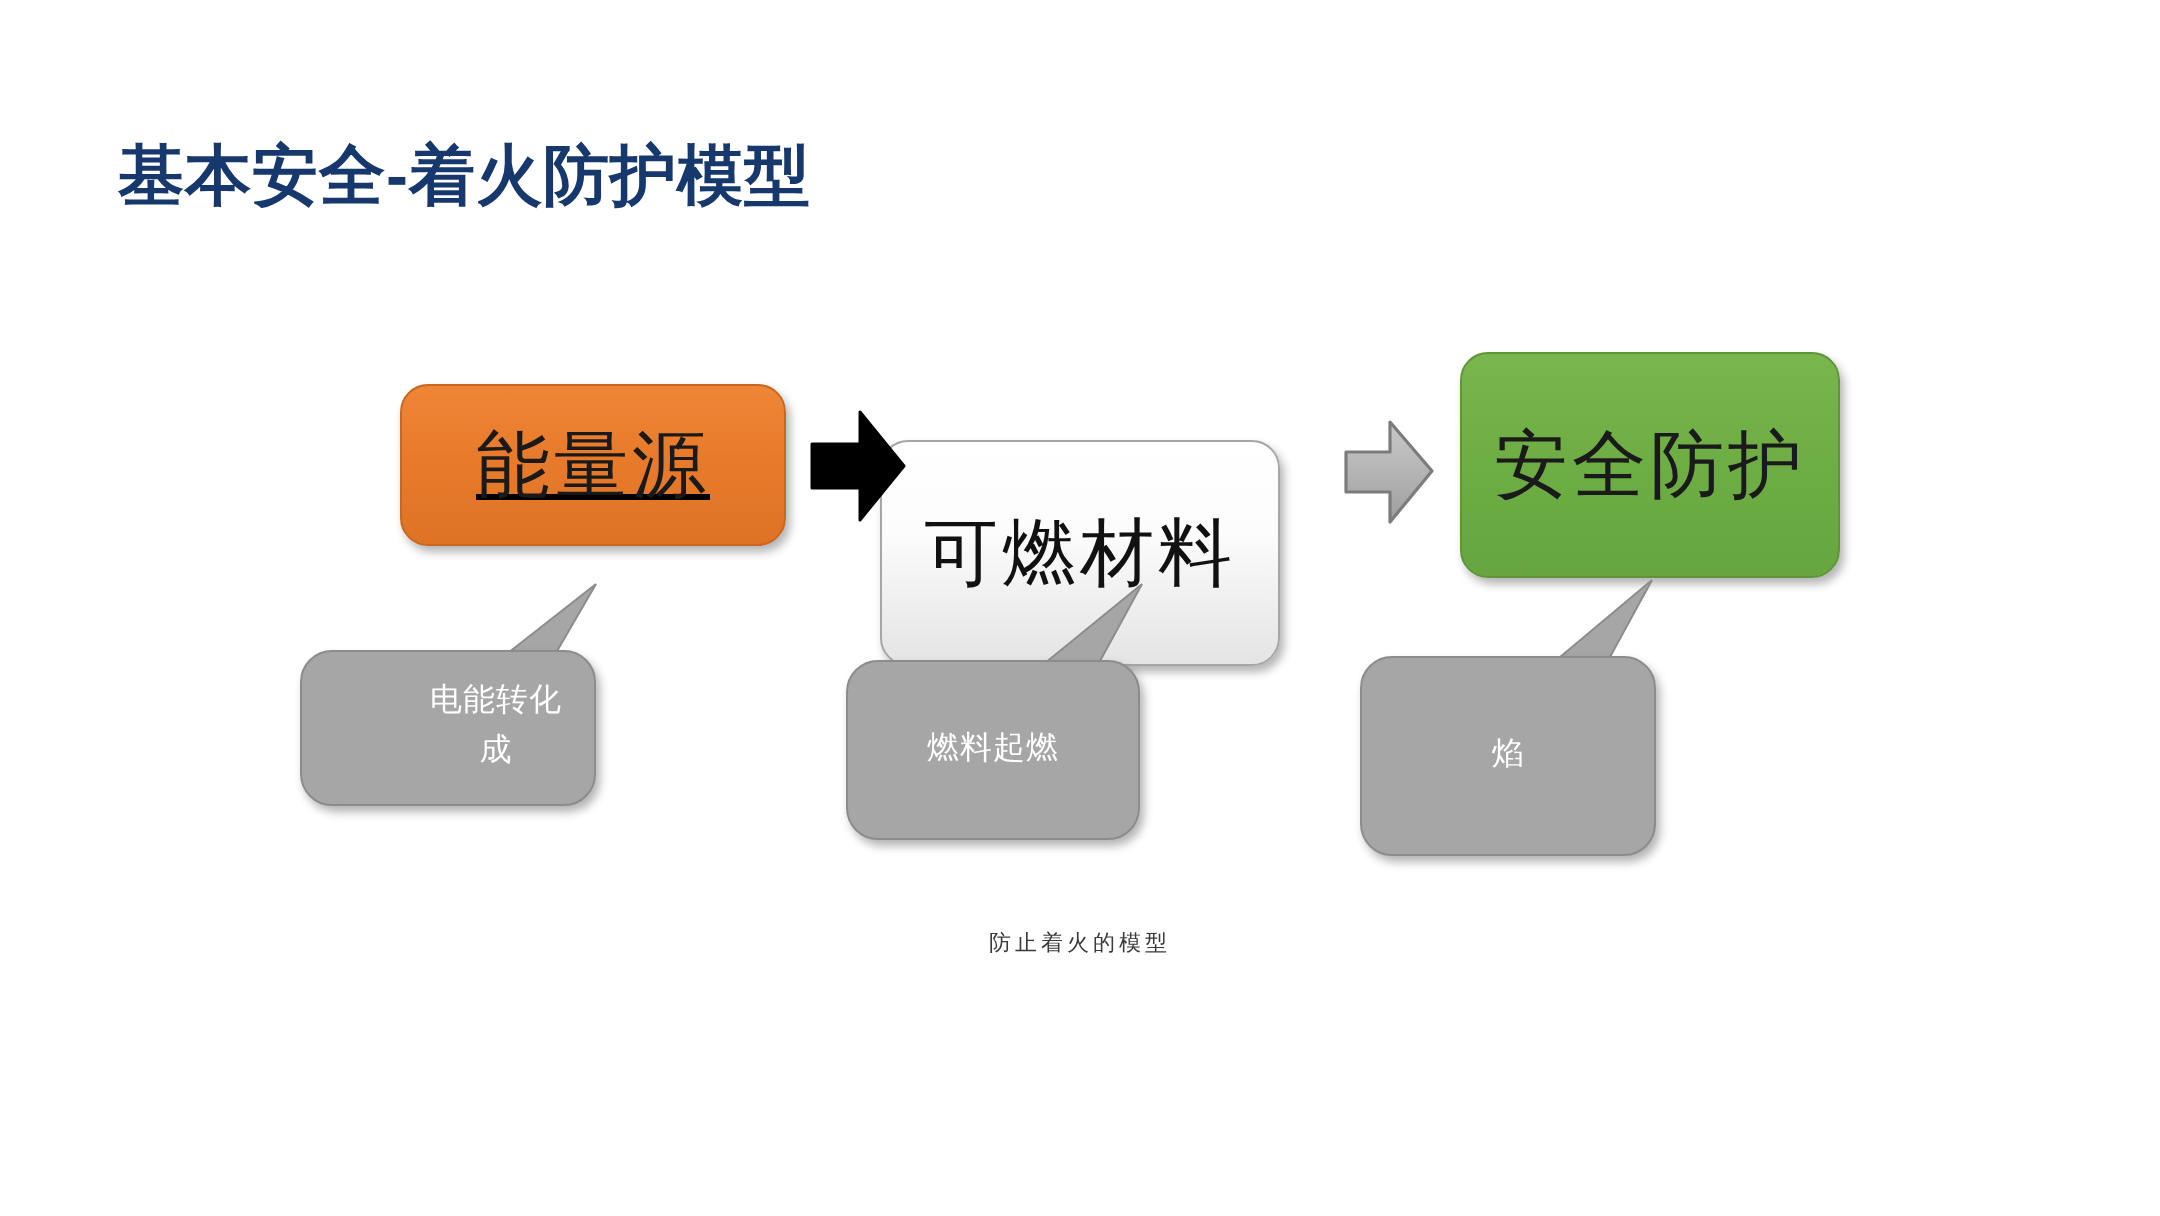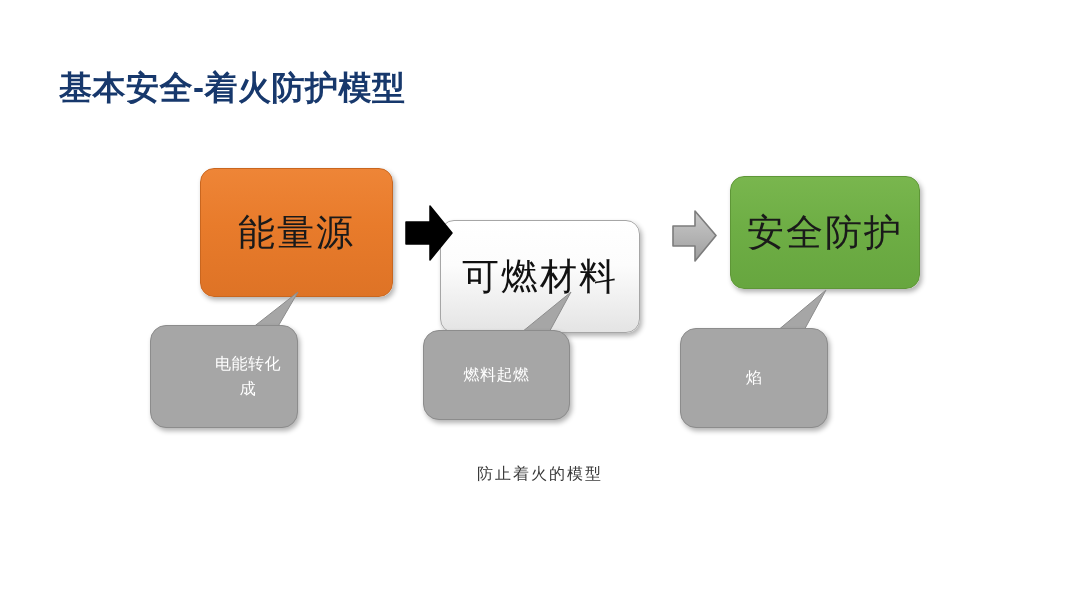--- a/index.html
+++ b/index.html
@@ -42,25 +42,26 @@
   }
   .flow-box .box-label {
     font-size: 37px;
     line-height: 1;
     letter-spacing: 2px;
     white-space: nowrap;
   }
 
   #box-energy {
     left: 200px;
-    top: 168px;
+    top: 192px;
     width: 193px;
-    height: 129px;
+    height: 81px;
     background: linear-gradient(180deg, #EE8537 0%, #E87B2B 45%, #DE7326 100%);
     border: 1px solid #C9661F;
+    text-decoration: underline;
   }
   #box-energy .box-label { color: #1a1a1a; }
 
   #box-material {
     left: 440px;
     top: 176px;
     width: 200px;
     height: 113px;
     background: linear-gradient(180deg, #FFFFFF 0%, #FCFCFC 40%, #E4E4E4 100%);
     border: 1px solid #A6A6A6;
@@ -114,36 +115,36 @@
   }
   .callout-tail {
     position: absolute;
     left: 0;
     top: 0;
     overflow: visible;
     pointer-events: none;
   }
 
   #callout-1 { left: 150px; top: 290px; width: 180px; height: 145px; }
-  #callout-1 .callout-body { left: 0; top: 35px; width: 148px; height: 103px; padding-left: 48px; }
+  #callout-1 .callout-body { left: 0; top: 35px; width: 148px; height: 78px; padding-left: 48px; }
 
   #callout-2 { left: 423px; top: 292px; width: 180px; height: 140px; }
   #callout-2 .callout-body { left: 0; top: 38px; width: 147px; height: 90px; }
 
   #callout-3 { left: 680px; top: 290px; width: 180px; height: 145px; }
   #callout-3 .callout-body { left: 0; top: 38px; width: 148px; height: 100px; }
 
   
   #caption {
     position: absolute;
     left: 0;
     top: 464px;
     width: 1080px;
     text-align: center;
-    font-size: 16px;
+    font-size: 11px;
     color: #3A3A3A;
     letter-spacing: 2px;
   }
 </style>
 </head>
 <body>
 
 <div id="slide-title">基本安全-着火防护模型</div>
 
 <div class="flow-box" id="box-energy">

